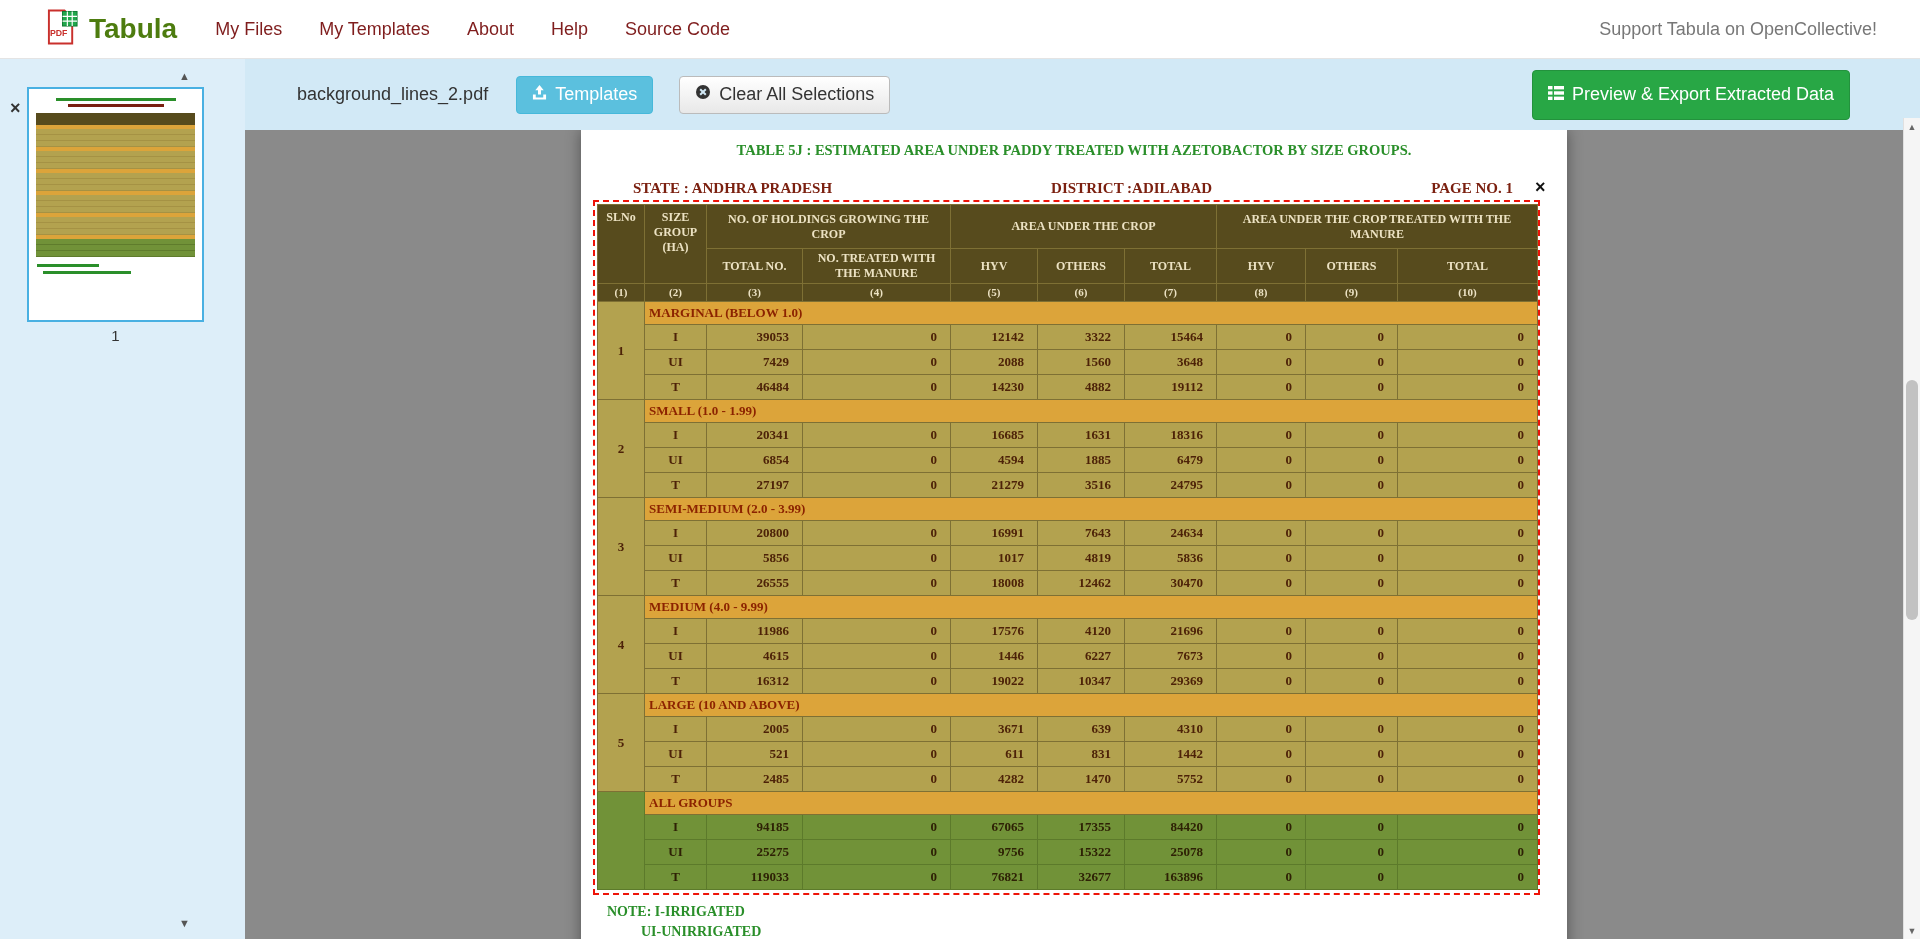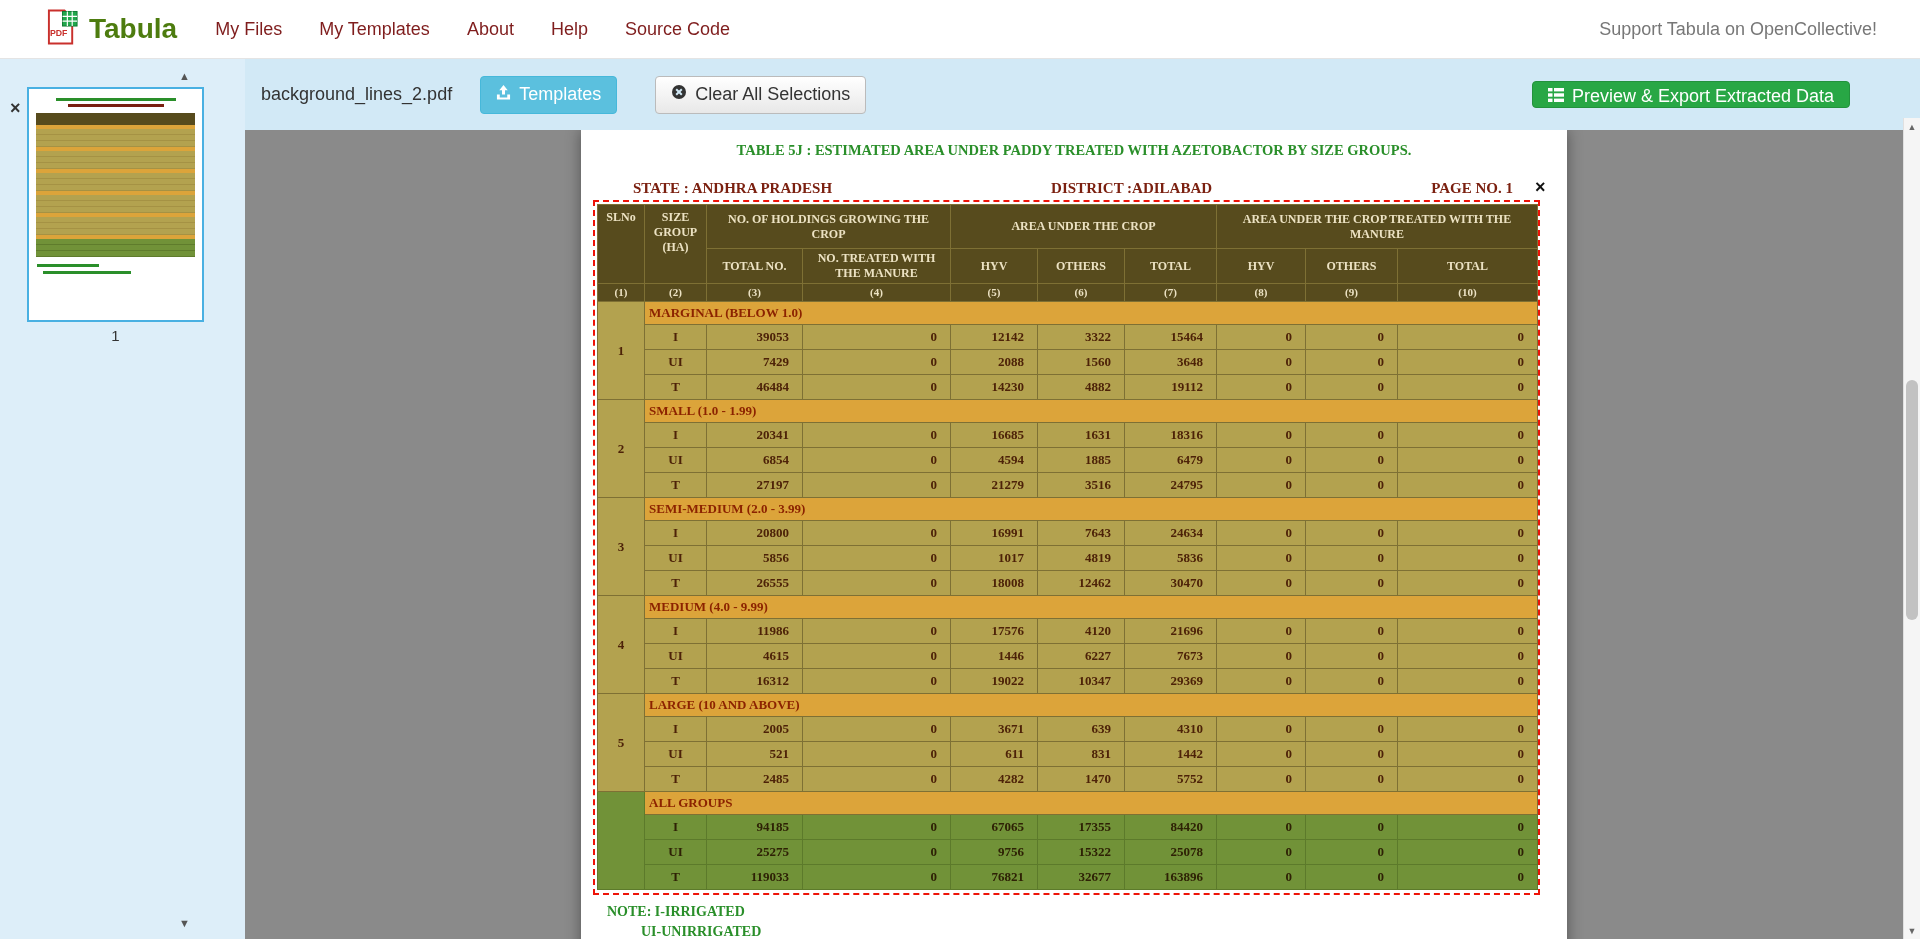--- a/index.html
+++ b/index.html
@@ -38,27 +38,27 @@
   .sb-arrow { position:absolute; right:55px; font-size:11px; color:#555; cursor:pointer; line-height:1; }
   .sb-up { top:12px; }
   .sb-down { bottom:10px; }
 
   
   .main { flex:1; display:flex; flex-direction:column; min-width:0; }
 
   
   .toolbar { height:71px; flex:none; background:#d2e9f6; display:flex; align-items:center;
              padding:0 70px 0 16px; }
-  .filename { font-size:18px; color:#333; margin-right:28px; white-space:nowrap; }
+  .filename { font-size:18px; color:#333; margin-right:28px; white-space:nowrap;margin-left:36px; }
   .btn { display:inline-flex; align-items:center; gap:8px; height:38px; padding:0 15px;
          border-radius:4px; font-size:18px; cursor:pointer; white-space:nowrap; border:1px solid transparent; }
-  .btn-templates { background:#5bc0de; border-color:#46b8da; color:#fff; margin-right:38px; }
+  .btn-templates { background:#5bc0de; border-color:#46b8da; color:#fff; margin-right:26px; }
   .btn-clear { background:linear-gradient(#ffffff,#e8e8e8); border-color:#bbb; color:#333; margin-right:30px; }
   .btn-autodetect { background:#f3f3f3; border-color:#ccc; color:#a9a9a9; cursor:default; opacity:.8; }
-  .btn-export { margin-left:auto; background:#28a745; border-color:#23923d; color:#fff; height:27px;align-items:flex-end; }
+  .btn-export { margin-left:auto; background:#28a745; border-color:#23923d; color:#fff; height:50px; }
   .btn svg { flex:none; }
 
   
   .viewport { flex:1; background:#8a8a8a; position:relative; overflow:hidden; }
   .pdf-page { position:absolute; left:336px; top:0; width:986px; height:830px; background:#fff;
               box-shadow:0 0 14px rgba(0,0,0,.4); cursor:crosshair; }
   .doc-title { position:absolute; top:12px; left:0; right:0; text-align:center;
                font-family:"Liberation Serif", serif; font-weight:bold; font-size:14.5px; color:#2a8f2a; }
   .doc-meta { position:absolute; top:50px; left:52px; width:880px; display:flex; align-items:baseline;
               font-family:"Liberation Serif", serif; font-weight:bold; font-size:15px; color:#7b2010; }

